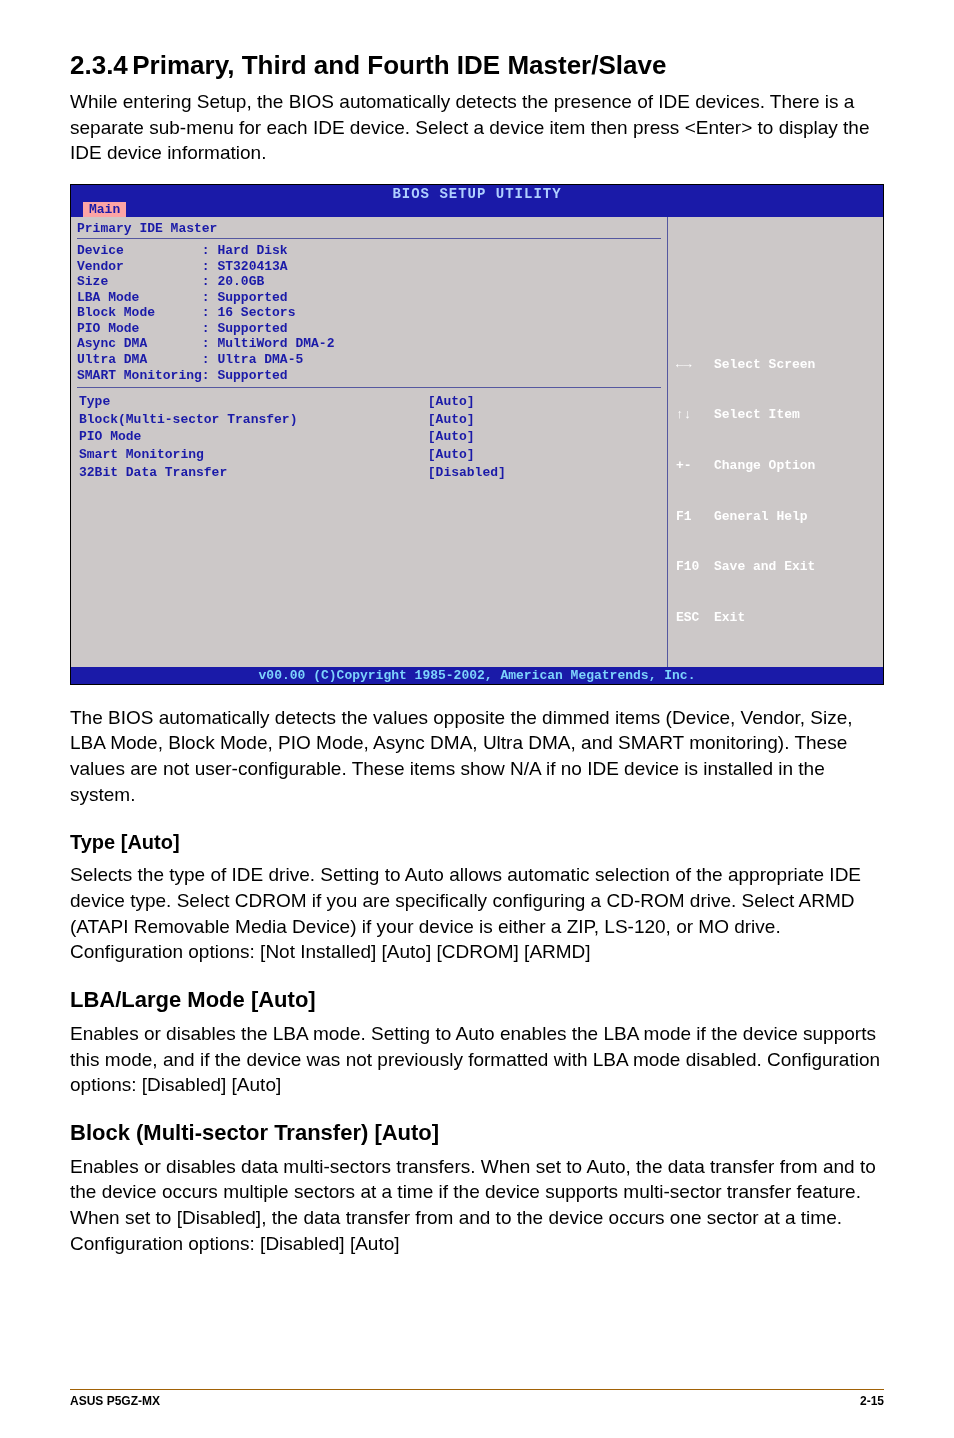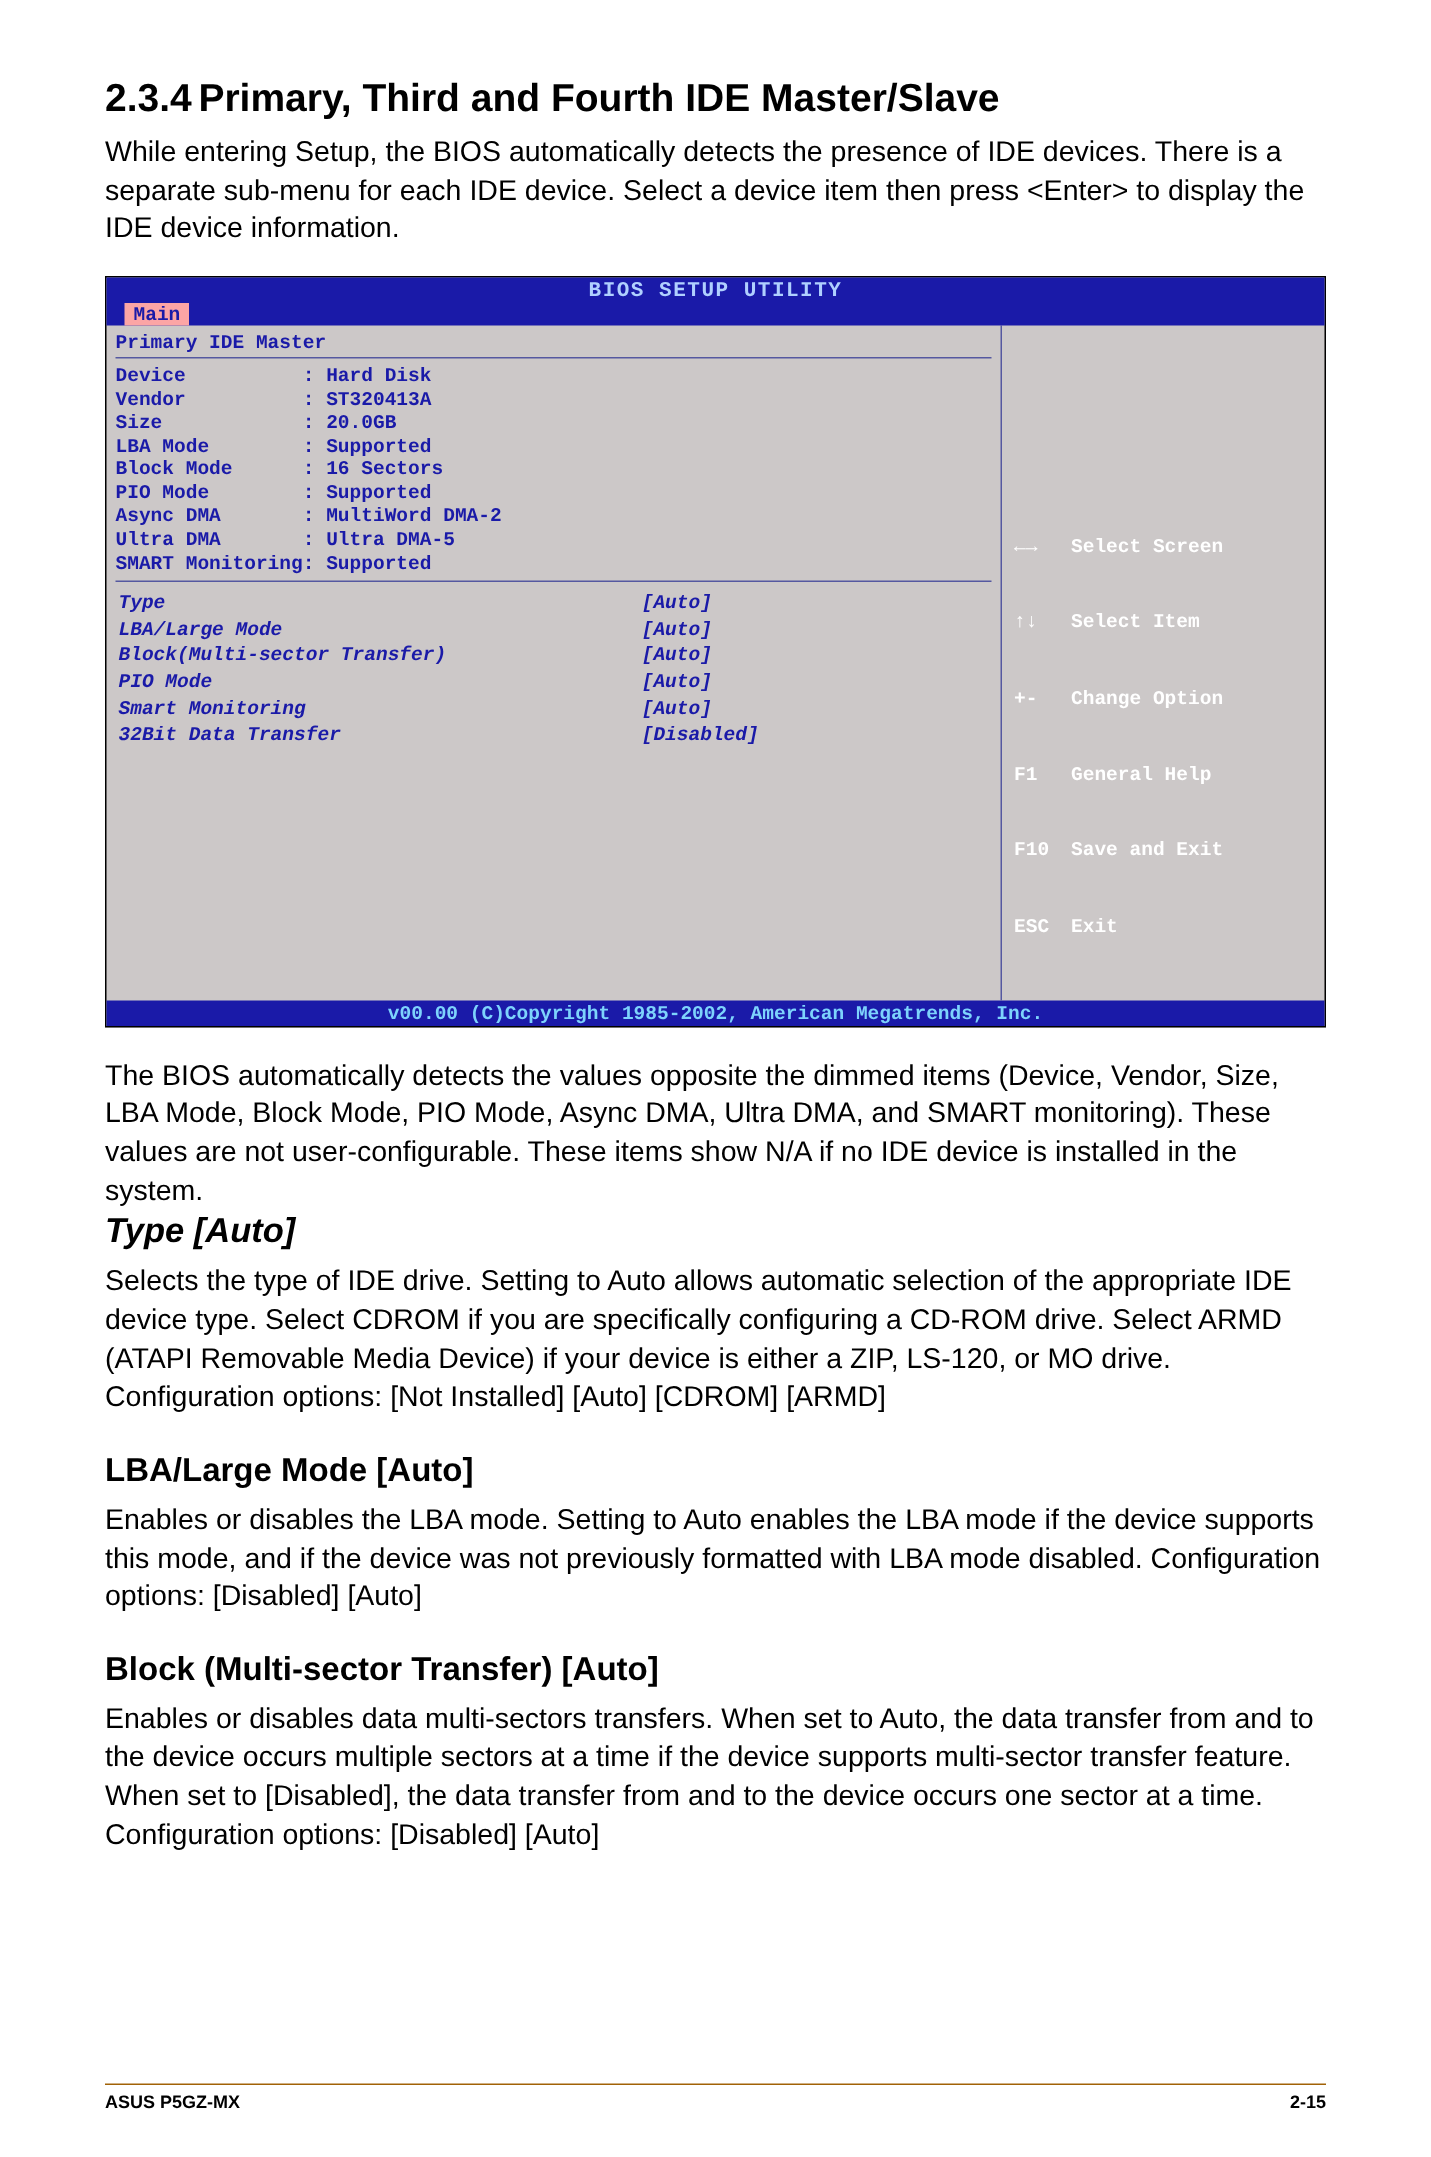--- a/index.html
+++ b/index.html
@@ -90,21 +90,20 @@
     .bios-sep {
       border-top: 1px solid #5558a0;
       margin: 4px 0;
     }
     .bios-table {
       width: 100%;
     }
     .bios-table td {
       padding: 0;
       line-height: 1.2;
-      font-style: italic;
     }
     .bios-table td:first-child { width: 60%; }
     .bios-help {
       color: #fff;
       line-height: 1.3;
       white-space: pre;
       margin-top: 100px;
     }
     .bios-help .key { color: #fff; display: inline-block; width: 38px; font-weight: bold; }
     .bios-footer {
@@ -115,23 +114,23 @@
       text-align: center;
       font-weight: bold;
       padding: 1px 0;
     }
     .sub-heading {
       font-size: 22px;
       font-weight: bold;
       margin-top: 22px;
     }
     .sub-heading-lg {
-      font-size: 23px;
-      font-weight: bold;
-      font-style: italic;
+      font-size: 20px;
+      font-weight: bold;
+      margin-top: 24px;
     }
     .footer-line {
       position: absolute;
       bottom: 30px;
       left: 70px;
       right: 70px;
       border-top: 1px solid #a16207;
       padding-top: 4px;
       font-size: 12px;
       font-weight: bold;
@@ -169,24 +168,20 @@
         <div class="bios-kv"><span>SMART Monitoring</span>: <span>Supported</span></div>
       </div>
       <div class="bios-sep"></div>
       <table class="bios-table">
         <tbody>
             <tr>
               <td>Type</td>
               <td>[Auto]</td>
             </tr>
         <tr>
-              <td>LBA/Large Mode</td>
-              <td>[Auto]</td>
-            </tr>
-        <tr>
               <td>Block(Multi-sector Transfer)</td>
               <td>[Auto]</td>
             </tr>
         <tr>
               <td>PIO Mode</td>
               <td>[Auto]</td>
             </tr>
         <tr>
               <td>Smart Monitoring</td>
               <td>[Auto]</td>

